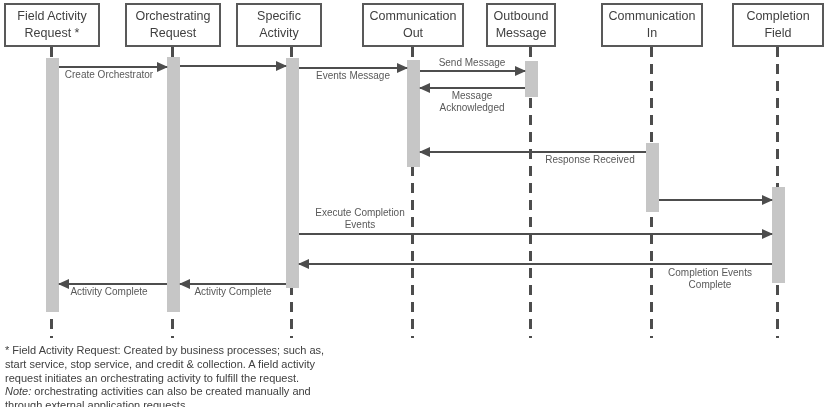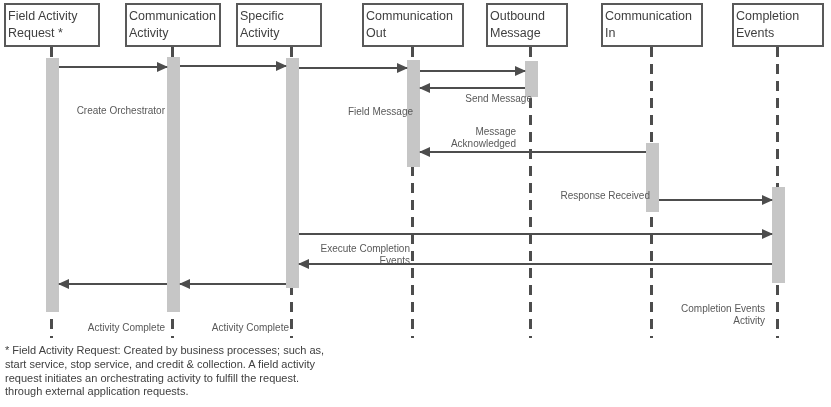--- a/index.html
+++ b/index.html
@@ -1,35 +1,35 @@
 <!DOCTYPE html>
 <html><head>
 <meta charset="utf-8">
 <style>
   html,body{margin:0;padding:0;background:#fff;}
   #stage{position:relative;width:831px;height:407px;background:#ffffff;overflow:hidden;
          font-family:"Liberation Sans",sans-serif;}
 
   .actor-box{position:absolute;top:3px;height:44px;box-sizing:border-box;
     border:2px solid #595959;background:#fff;color:#3f3f3f;
-    font-size:12.5px;line-height:1.4;
+    font-size:12.5px;line-height:1.4;text-align:center;
     display:flex;align-items:center;justify-content:center;padding:4px 2px;}
 
   .lifeline{position:absolute;top:47px;width:3px;height:291px;
     background:repeating-linear-gradient(to bottom,#4d4d4d 0 10px,transparent 10px 17px);}
 
   .bar{position:absolute;width:13px;background:#c6c6c6;}
 
   .msg{position:absolute;height:2px;background:#4d4d4d;}
   .ah{position:absolute;width:0;height:0;top:-4px;
       border-top:5px solid transparent;border-bottom:5px solid transparent;}
   .ah-r{right:-1px;border-left:11px solid #4d4d4d;}
   .ah-l{left:-1px;border-right:11px solid #4d4d4d;}
 
-  .msg-label{position:absolute;font-size:10px;color:#595959;text-align:right;line-height:1.15;margin-top:36px;}
+  .msg-label{position:absolute;font-size:10px;color:#595959;text-align:center;line-height:1.15;}
 
   .footnote{position:absolute;left:5px;top:344px;font-size:11px;color:#404040;
     line-height:1.25;white-space:nowrap;}
   .fn-b{font-weight:normal;}
   .fn-i{font-style:italic;}
 </style>
 </head>
 <body>
 
 <div id="stage">
@@ -47,51 +47,51 @@
   <div class="bar" style="left:286px;top:58px;height:230px"></div>
   <div class="bar" style="left:407px;top:60px;height:107px"></div>
   <div class="bar" style="left:525px;top:61px;height:36px"></div>
   <div class="bar" style="left:646px;top:143px;height:69px"></div>
   <div class="bar" style="left:772px;top:187px;height:96px"></div>
 
   <div class="actor-box" style="left:4px;width:96px">
       <span>Field Activity Request *</span>
     </div>
   <div class="actor-box" style="left:125px;width:96px">
-      <span>Communication Activity</span>
+      <span>Orchestrating Request</span>
     </div>
   <div class="actor-box" style="left:236px;width:86px">
       <span>Specific Activity</span>
     </div>
   <div class="actor-box" style="left:362px;width:102px">
       <span>Communication Out</span>
     </div>
-  <div class="actor-box" style="left:486px;width:82px">
+  <div class="actor-box" style="left:486px;width:70px">
       <span>Outbound Message</span>
     </div>
   <div class="actor-box" style="left:601px;width:102px">
       <span>Communication In</span>
     </div>
   <div class="actor-box" style="left:732px;width:92px">
-      <span>Completion Events</span>
+      <span>Completion Field</span>
     </div>
 
   <div class="msg" style="left:59px;top:66px;width:108px">
       <div class="ah ah-r"></div>
     </div>
   <div class="msg-label" style="left:53px;top:69px;width:112px">Create Orchestrator</div>
 
   <div class="msg" style="left:180px;top:65px;width:106px">
       <div class="ah ah-r"></div>
     </div>
 
   <div class="msg" style="left:299px;top:67px;width:108px">
       <div class="ah ah-r"></div>
     </div>
-  <div class="msg-label" style="left:293px;top:70px;width:120px">Field Message</div>
+  <div class="msg-label" style="left:293px;top:70px;width:120px">Events Message</div>
 
   <div class="msg" style="left:420px;top:70px;width:105px">
       <div class="ah ah-r"></div>
     </div>
   <div class="msg-label" style="left:412px;top:57px;width:120px">Send Message</div>
 
   <div class="msg" style="left:420px;top:87px;width:105px">
       <div class="ah ah-l"></div>
     </div>
   <div class="msg-label" style="left:428px;top:90px;width:88px">Message Acknowledged</div>
@@ -106,32 +106,33 @@
     </div>
 
   <div class="msg" style="left:299px;top:233px;width:473px">
       <div class="ah ah-r"></div>
     </div>
   <div class="msg-label" style="left:310px;top:207px;width:100px">Execute Completion Events</div>
 
   <div class="msg" style="left:299px;top:263px;width:473px">
       <div class="ah ah-l"></div>
     </div>
-  <div class="msg-label" style="left:655px;top:267px;width:110px">Completion Events Activity</div>
+  <div class="msg-label" style="left:655px;top:267px;width:110px">Completion Events Complete</div>
 
   <div class="msg" style="left:180px;top:283px;width:106px">
       <div class="ah ah-l"></div>
     </div>
   <div class="msg-label" style="left:177px;top:286px;width:112px">Activity Complete</div>
 
   <div class="msg" style="left:59px;top:283px;width:108px">
       <div class="ah ah-l"></div>
     </div>
   <div class="msg-label" style="left:53px;top:286px;width:112px">Activity Complete</div>
 
   <div class="footnote">
     <div><span class="fn-b">* Field Activity Request:</span><span> Created by business processes; such as,</span></div>
     <div><span>start service, stop service, and credit &amp; collection. A field activity</span></div>
     <div><span>request initiates an orchestrating activity to fulfill the request.</span></div>
+    <div><span class="fn-i">Note:</span><span> orchestrating activities can also be created manually and</span></div>
     <div><span>through external application requests.</span></div>
   </div>
 
 </div>
 
 </body></html>

